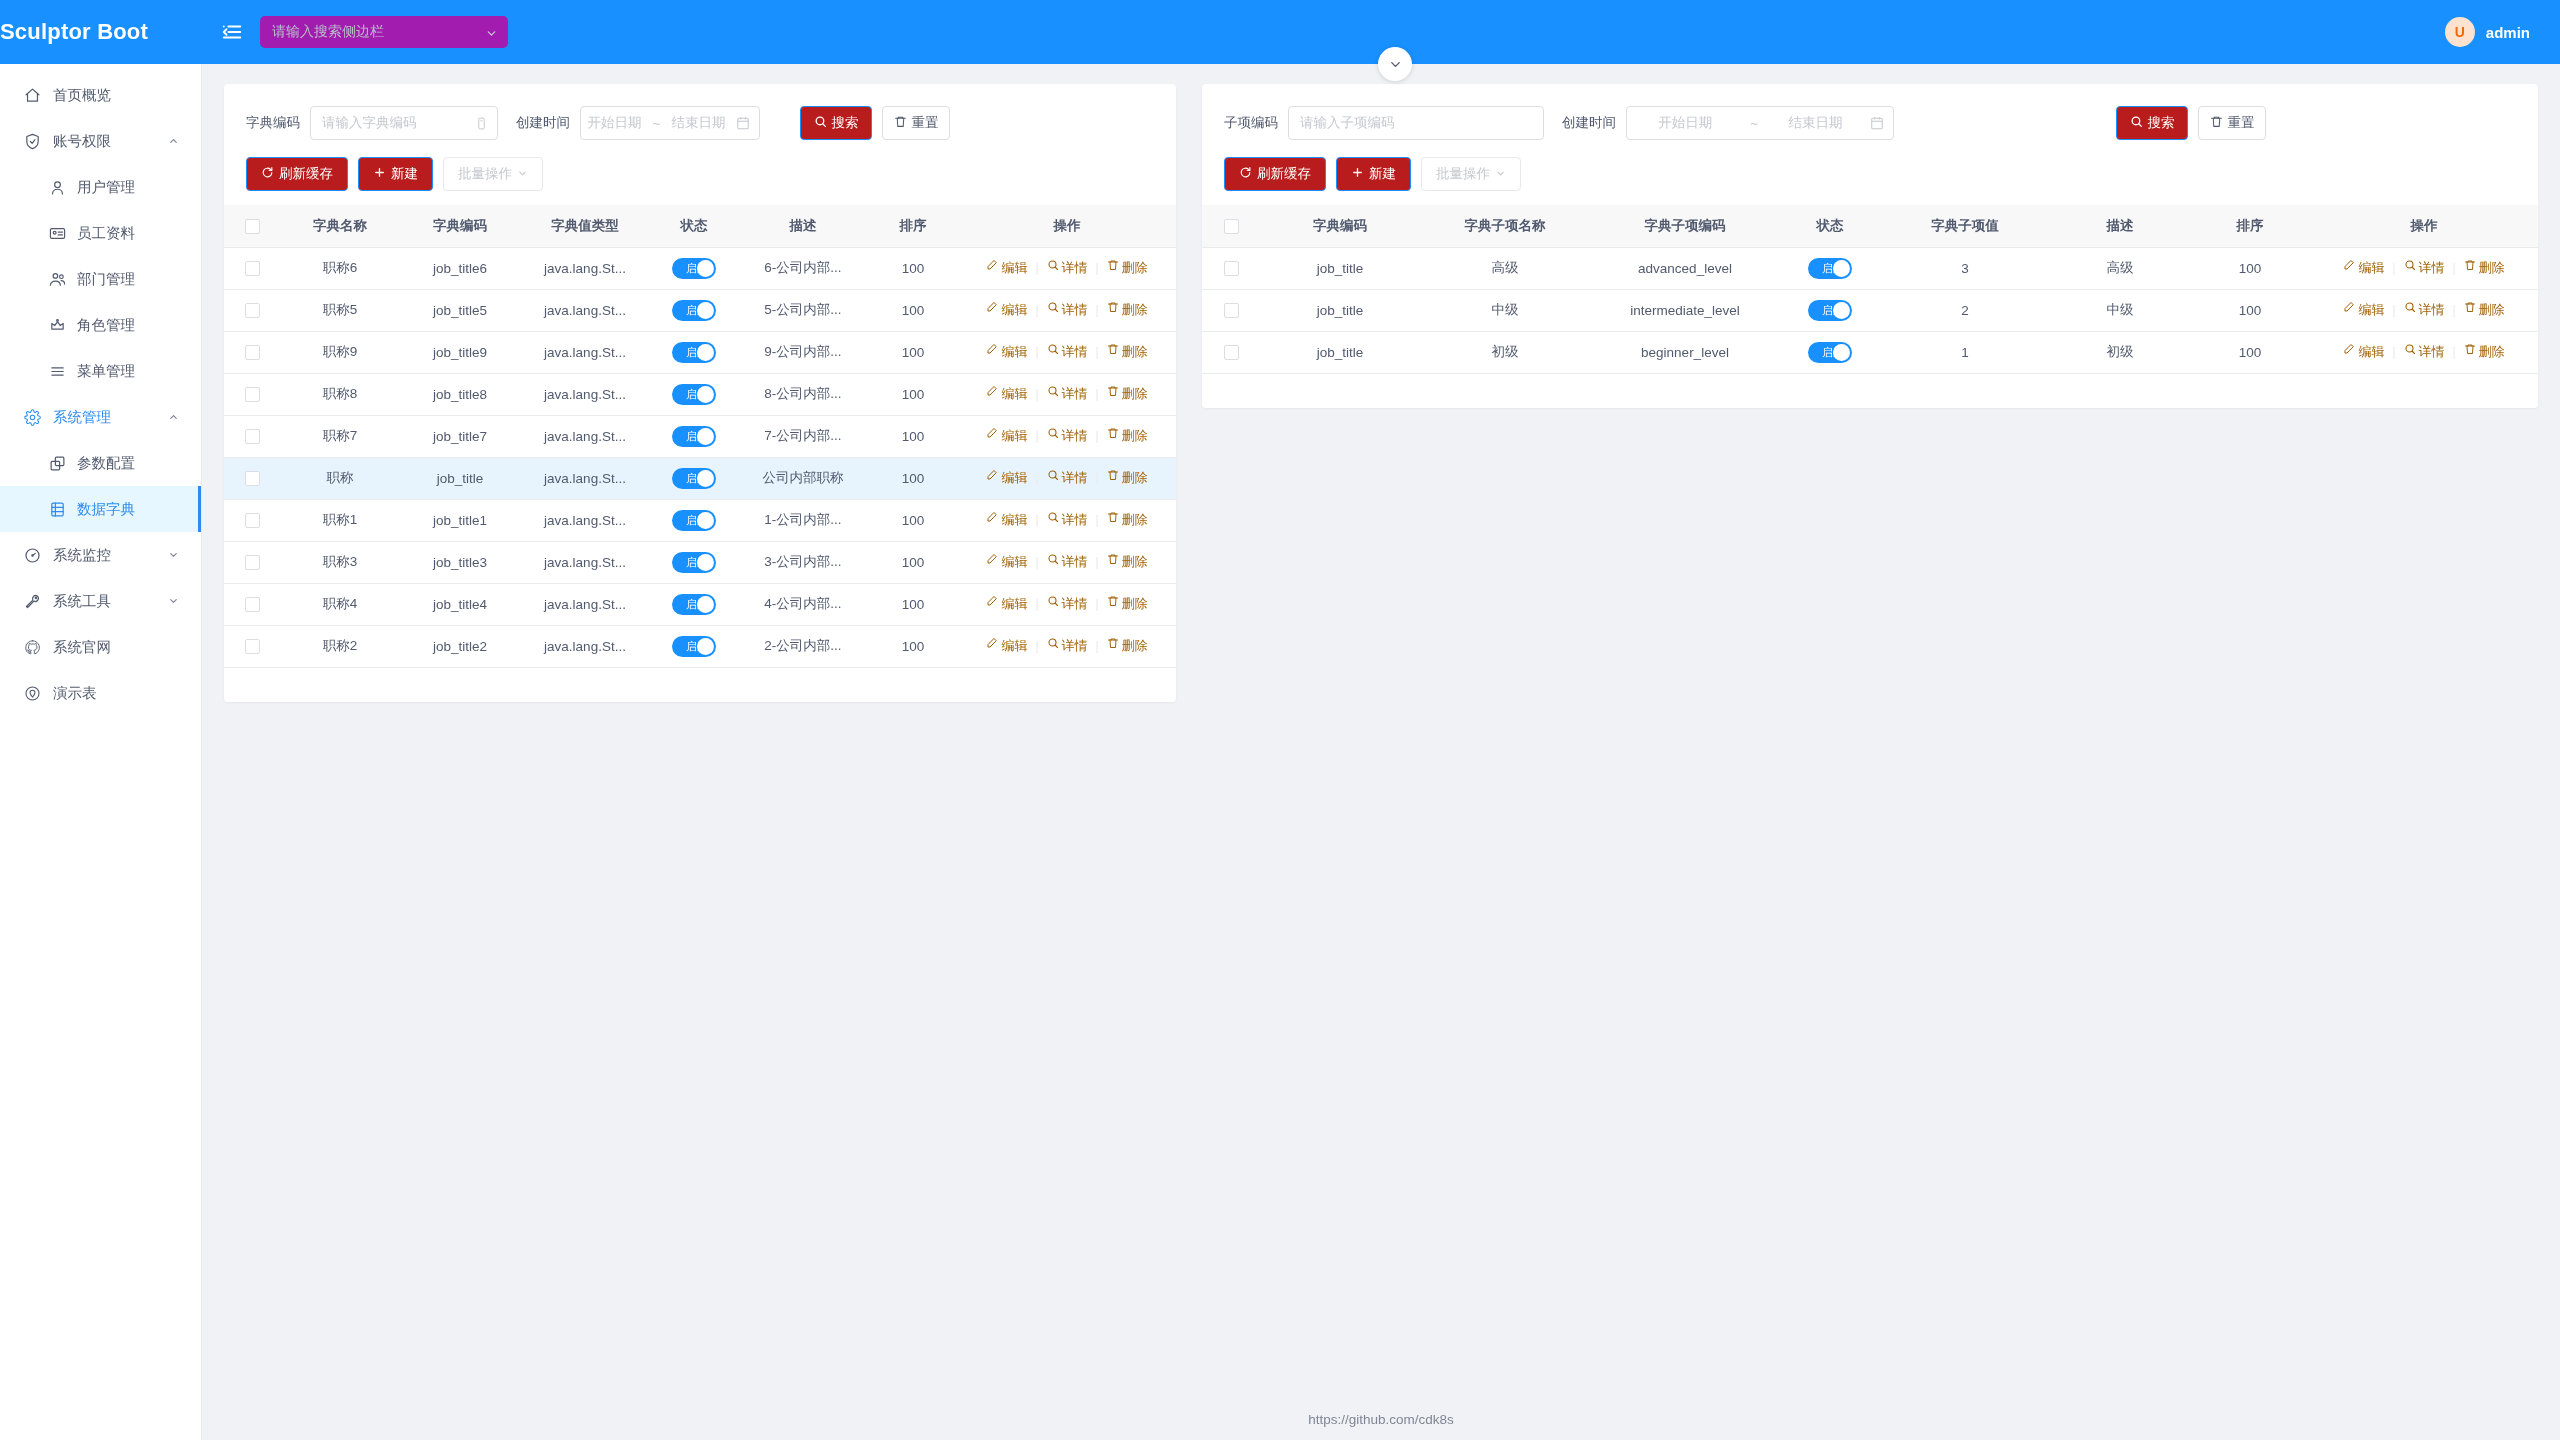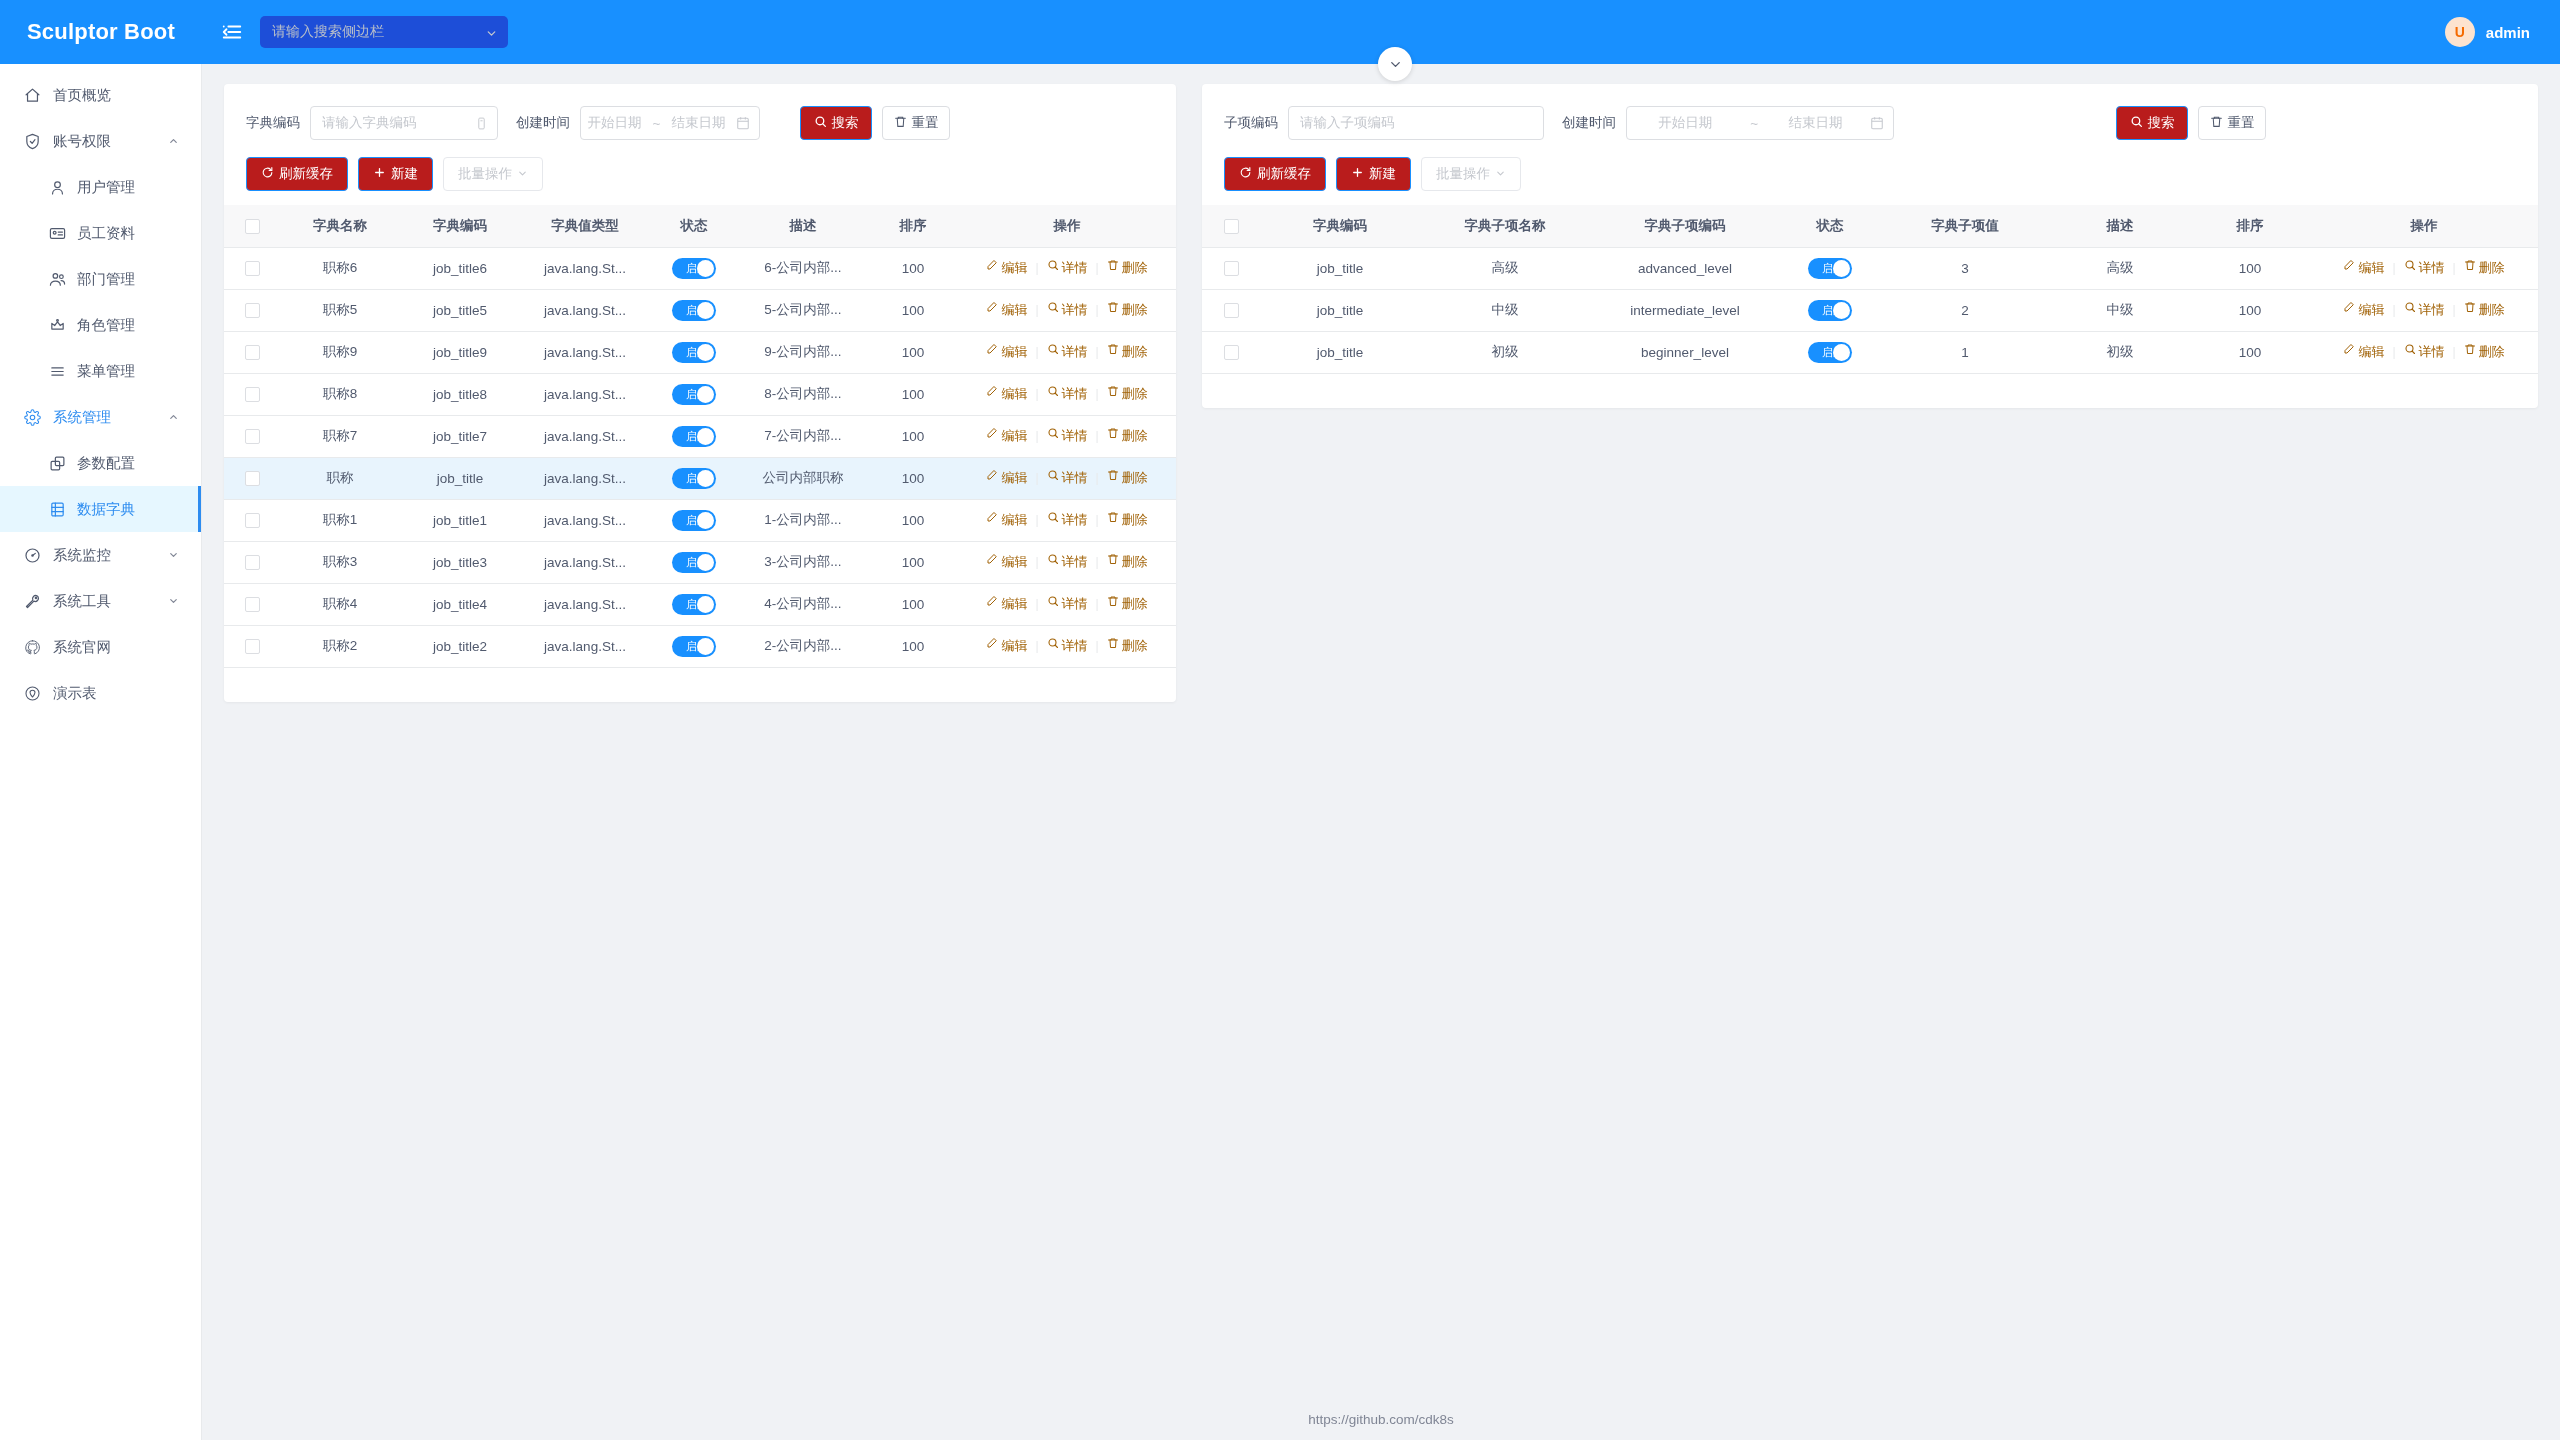--- a/index.html
+++ b/index.html
@@ -16,21 +16,21 @@
     position: absolute; left: 0; top: 0;
     width: 202px; height: 1440px;
     background: #fff;
     border-right: 1px solid #e8eaec;
     z-index: 5;
   }
   #brand {
     height: 64px; width: 202px;
     background: #1890ff;
     color: #fff;
-    display: flex; align-items: center; justify-content: center;
+    display: flex; align-items: center; 
     font-size: 22px; font-weight: bold;
     letter-spacing: .2px;
   }
   .nav-list { padding-top: 8px; }
   .nav-item {
     display: flex; align-items: center;
     height: 46px;
     padding-left: 22px;
     color: #515a6e;
     font-size: 14.5px;
@@ -74,21 +74,21 @@
     z-index: 4;
   }
   #hamburger {
     width: 24px; height: 24px;
     margin-left: 18px; margin-right: 16px;
     cursor: pointer; flex: none;
     display: flex; align-items: center; justify-content: center;
   }
   #sidebar-search {
     width: 248px; height: 32px;
-    background: #1d4ed8;
+    background: #a21caf;
     border-radius: 5px;
     display: flex; align-items: center;
     padding: 0 10px 0 12px;
     position: relative;
   }
   #sidebar-search .ph {
     color: #b9bfc9; font-size: 14px;
     flex: 1; overflow: hidden; white-space: nowrap;
   }
   #sidebar-search .dd {

